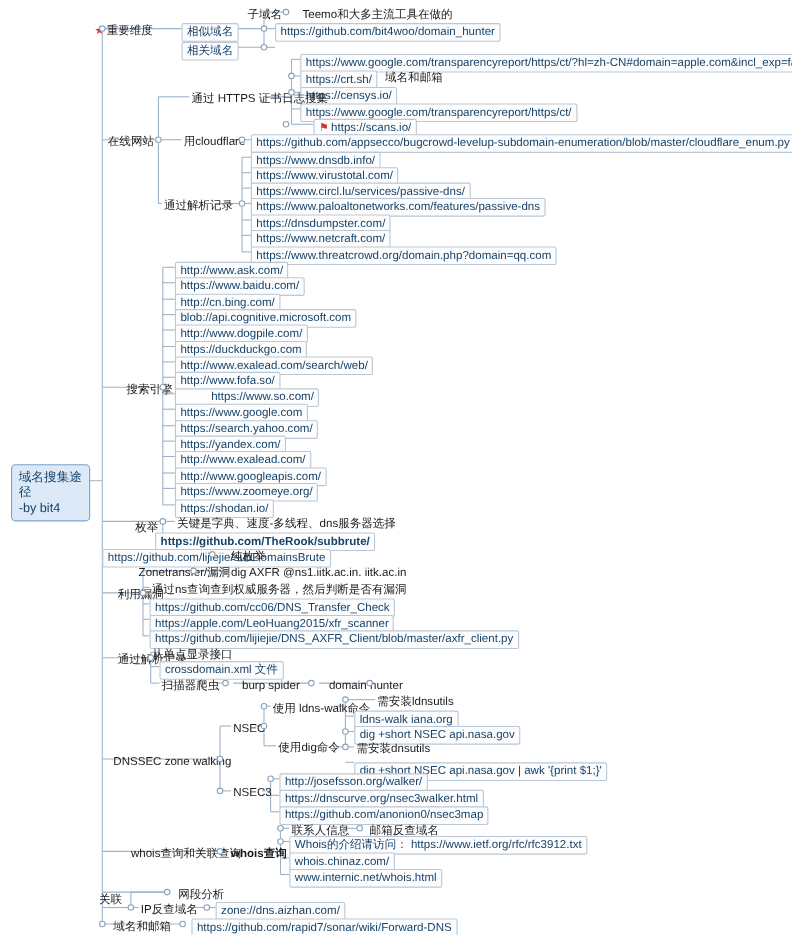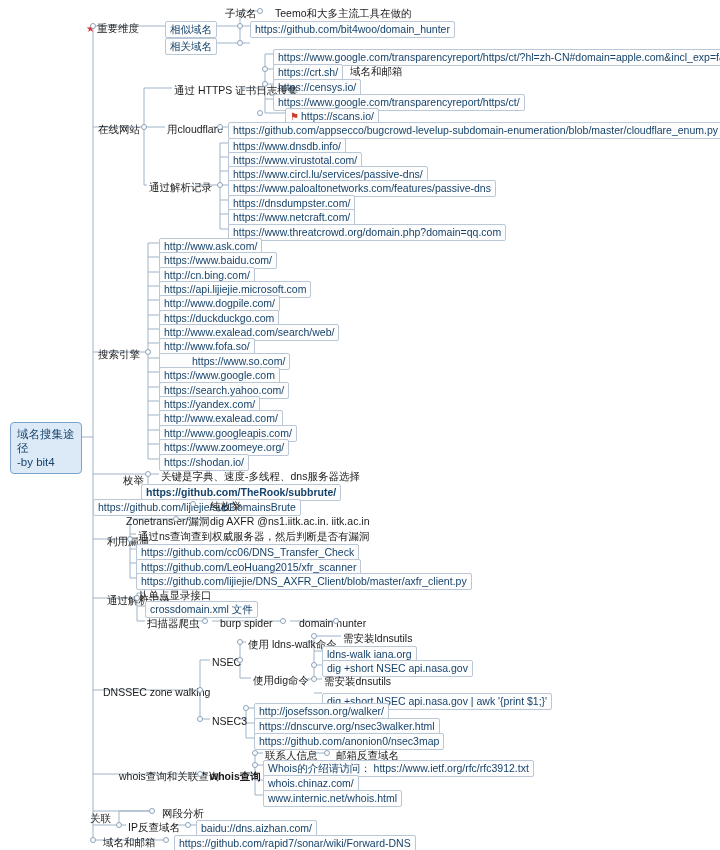--- a/index.html
+++ b/index.html
@@ -224,45 +224,45 @@
       <div class="node url" style="left: 228px; top: 152px;"><span>https://www.virustotal.com/</span></div>
       <div class="node url" style="left: 228px; top: 166px;"><span>https://www.circl.lu/services/passive-dns/</span></div>
       <div class="node plain" style="left: 147px; top: 180px;"><span>通过解析记录</span></div>
       <div class="node url" style="left: 228px; top: 180px;"><span>https://www.paloaltonetworks.com/features/passive-dns</span></div>
       <div class="node url" style="left: 228px; top: 195px;"><span>https://dnsdumpster.com/</span></div>
       <div class="node url" style="left: 228px; top: 209px;"><span>https://www.netcraft.com/</span></div>
       <div class="node url" style="left: 228px; top: 224px;"><span>https://www.threatcrowd.org/domain.php?domain=qq.com</span></div>
       <div class="node url" style="left: 159px; top: 238px;"><span>http://www.ask.com/</span></div>
       <div class="node url" style="left: 159px; top: 252px;"><span>https://www.baidu.com/</span></div>
       <div class="node url" style="left: 159px; top: 267px;"><span>http://cn.bing.com/</span></div>
-      <div class="node url" style="left: 159px; top: 281px;"><span>https://api.lijiejie.microsoft.com</span></div>
+      <div class="node url" style="left: 159px; top: 281px;"><span>blob://api.cognitive.microsoft.com</span></div>
       <div class="node url" style="left: 159px; top: 295px;"><span>http://www.dogpile.com/</span></div>
       <div class="node url" style="left: 159px; top: 310px;"><span>https://duckduckgo.com</span></div>
       <div class="node url" style="left: 159px; top: 324px;"><span>http://www.exalead.com/search/web/</span></div>
       <div class="node url" style="left: 159px; top: 338px;"><span>http://www.fofa.so/</span></div>
-      <div class="node plain" style="left: 96px; top: 347px; text-align: center;"><span>搜索引擎</span></div>
+      <div class="node plain" style="left: 113px; top: 347px; text-align: center;"><span>搜索引擎</span></div>
       <div class="node url" style="left: 159px; top: 353px; padding-left: 32px;"><span>https://www.so.com/</span></div>
       <div class="node url" style="left: 159px; top: 367px;"><span>https://www.google.com</span></div>
       <div class="node url" style="left: 159px; top: 382px;"><span>https://search.yahoo.com/</span></div>
       <div class="node url" style="left: 159px; top: 396px;"><span>https://yandex.com/</span></div>
       <div class="node url" style="left: 159px; top: 410px;"><span>http://www.exalead.com/</span></div>
       <div class="node url" style="left: 159px; top: 425px;"><span>http://www.googleapis.com/</span></div>
       <div class="node url" style="left: 159px; top: 439px;"><span>https://www.zoomeye.org/</span></div>
       <div class="node url" style="left: 159px; top: 454px;"><span>https://shodan.io/</span></div>
       <div class="node plain" style="left: 121px; top: 473px;"><span>枚举</span></div>
       <div class="node plain" style="left: 159px; top: 469px;"><span>关键是字典、速度-多线程、dns服务器选择</span></div>
       <div class="node url" style="left: 141px; top: 484px; font-weight: bold;"><span>https://github.com/TheRook/subbrute/</span></div>
       <div class="node url" style="left: 93px; top: 499px;"><span>https://github.com/lijiejie/subDomainsBrute</span></div>
       <div class="node plain" style="left: 208px; top: 499px;"><span>纯枚举</span></div>
       <div class="node plain" style="left: 124px; top: 514px;"><span>Zonetransfer/漏洞</span></div>
       <div class="node plain" style="left: 208px; top: 514px;"><span>dig AXFR @ns1.iitk.ac.in. iitk.ac.in</span></div>
       <div class="node plain" style="left: 136px; top: 529px;"><span>通过ns查询查到权威服务器，然后判断是否有漏洞</span></div>
       <div class="node plain" style="left: 105px; top: 534px;"><span>利用漏洞</span></div>
       <div class="node url" style="left: 136px; top: 544px;"><span>https://github.com/cc06/DNS_Transfer_Check</span></div>
-      <div class="node url" style="left: 136px; top: 559px;"><span>https://github.com/LeoHuang2015/xfr_scanner</span></div>
+      <div class="node url" style="left: 136px; top: 559px;"><span>https://apple.com/LeoHuang2015/xfr_scanner</span></div>
       <div class="node url" style="left: 136px; top: 573px;"><span>https://github.com/lijiejie/DNS_AXFR_Client/blob/master/axfr_client.py</span></div>
       <div class="node plain" style="left: 136px; top: 588px;"><span>从单点显录接口</span></div>
       <div class="node plain" style="left: 105px; top: 593px;"><span>通过解析记录</span></div>
       <div class="node url" style="left: 145px; top: 601px;"><span>crossdomain.xml 文件</span></div>
       <div class="node plain" style="left: 145px; top: 616px;"><span>扫描器爬虫</span></div>
       <div class="node plain" style="left: 218px; top: 616px;"><span>burp spider</span></div>
       <div class="node plain" style="left: 297px; top: 616px;"><span>domain hunter</span></div>
       <div class="node plain" style="left: 246px; top: 637px;"><span>使用 ldns-walk命令</span></div>
       <div class="node plain" style="left: 341px; top: 631px;"><span>需安装ldnsutils</span></div>
       <div class="node url" style="left: 322px; top: 646px;"><span>ldns-walk iana.org</span></div>
@@ -279,21 +279,21 @@
       <div class="node plain" style="left: 263px; top: 748px;"><span>联系人信息</span></div>
       <div class="node plain" style="left: 334px; top: 748px;"><span>邮箱反查域名</span></div>
       <div class="node url" style="left: 263px; top: 760px;"><span>Whois的介绍请访问： https://www.ietf.org/rfc/rfc3912.txt</span></div>
       <div class="node plain" style="left: 117px; top: 769px;"><span>whois查询和关联查询</span></div>
       <div class="node plain" style="left: 208px; top: 769px; font-weight: bold;"><span>whois查询</span></div>
       <div class="node url" style="left: 263px; top: 775px;"><span>whois.chinaz.com/</span></div>
       <div class="node url" style="left: 263px; top: 790px;"><span>www.internic.net/whois.html</span></div>
       <div class="node plain" style="left: 160px; top: 806px;"><span>网段分析</span></div>
       <div class="node plain" style="left: 88px; top: 811px;"><span>关联</span></div>
       <div class="node plain" style="left: 126px; top: 820px;"><span>IP反查域名</span></div>
-      <div class="node url" style="left: 196px; top: 820px;"><span>baidu://dns.aizhan.com/</span></div>
+      <div class="node url" style="left: 196px; top: 820px;"><span>zone://dns.aizhan.com/</span></div>
       <div class="node plain" style="left: 101px; top: 835px;"><span>域名和邮箱</span></div>
       <div class="node url" style="left: 174px; top: 835px;"><span>https://github.com/rapid7/sonar/wiki/Forward-DNS</span></div>
     </div>
   <div id="dots">
       <div class="dot" style="left: 257px; top: 8px;"></div>
       <div class="dot" style="left: 90px; top: 23px;"></div>
       <div class="dot" style="left: 237px; top: 23px;"></div>
       <div class="dot" style="left: 237px; top: 40px;"></div>
       <div class="dot" style="left: 262px; top: 66px;"></div>
       <div class="dot" style="left: 262px; top: 81px;"></div>

